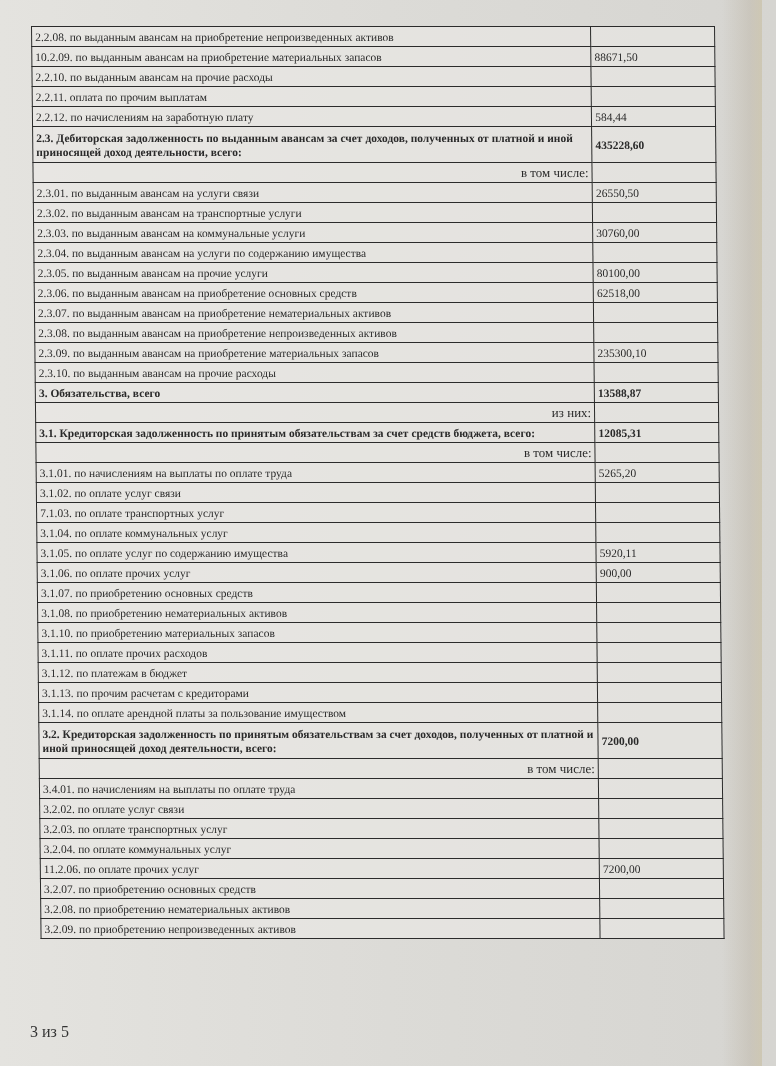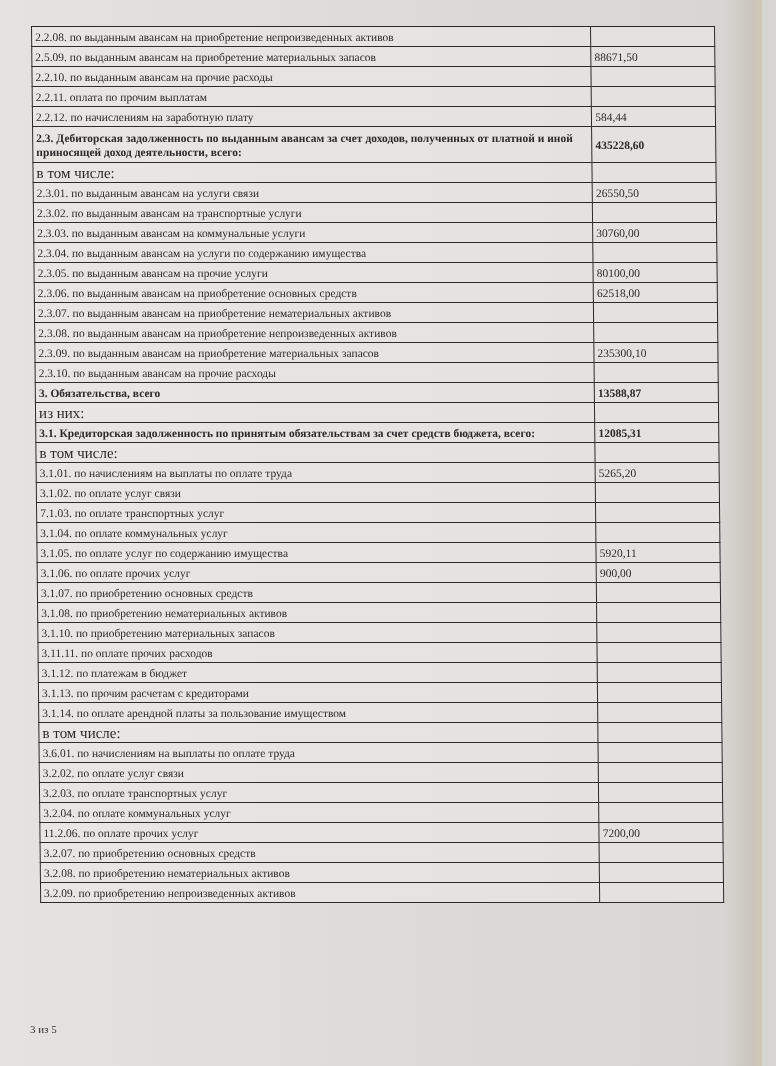--- a/index.html
+++ b/index.html
@@ -29,40 +29,40 @@
     font-size:11.5px;
     line-height:14px;
     padding:3px 3px 2px 3px;
     height:14px;
     vertical-align:middle;
     background: rgba(235,234,230,0.6);
   }
   td.label { width:560px; }
   td.value { width:118px; text-align:left; padding-right:1px; font-size:12px; }
   tr.bold td.label, tr.bold td.value { font-weight:bold; }
-  tr.sub td.label { font-size:15px; }
+  tr.sub td.label { font-size:13px;text-align:right; }
   tr.tall td { height:30px; }
   .footer {
     position:absolute; left:30px; top:1023px;
-    font-size:11px; color:#333;
+    font-size:16px; color:#333;
   }
 </style>
 </head>
 <body>
 
 <div class="page">
   <div class="edge-shadow"></div>
   <table class="doc">
     <tbody id="rows">
         <tr>
           <td class="label">2.2.08. по выданным авансам на приобретение непроизведенных активов</td>
           <td class="value"></td>
         </tr>
         <tr>
-          <td class="label">2.5.09. по выданным авансам на приобретение материальных запасов</td>
+          <td class="label">10.2.09. по выданным авансам на приобретение материальных запасов</td>
           <td class="value">88671,50</td>
         </tr>
         <tr>
           <td class="label">2.2.10. по выданным авансам на прочие расходы</td>
           <td class="value"></td>
         </tr>
         <tr>
           <td class="label">2.2.11. оплата по прочим выплатам</td>
           <td class="value"></td>
         </tr>
@@ -164,41 +164,45 @@
         </tr>
         <tr>
           <td class="label">3.1.08. по приобретению нематериальных активов</td>
           <td class="value"></td>
         </tr>
         <tr>
           <td class="label">3.1.10. по приобретению материальных запасов</td>
           <td class="value"></td>
         </tr>
         <tr>
-          <td class="label">3.11.11. по оплате прочих расходов</td>
+          <td class="label">3.1.11. по оплате прочих расходов</td>
           <td class="value"></td>
         </tr>
         <tr>
           <td class="label">3.1.12. по платежам в бюджет</td>
           <td class="value"></td>
         </tr>
         <tr>
           <td class="label">3.1.13. по прочим расчетам с кредиторами</td>
           <td class="value"></td>
         </tr>
         <tr>
           <td class="label">3.1.14. по оплате арендной платы за пользование имуществом</td>
           <td class="value"></td>
         </tr>
+        <tr class="bold tall">
+          <td class="label">3.2.   Кредиторская задолженность по принятым обязательствам за счет доходов, полученных от платной и иной приносящей доход деятельности, всего:</td>
+          <td class="value">7200,00</td>
+        </tr>
         <tr class="sub">
           <td class="label">в том числе:</td>
           <td class="value"></td>
         </tr>
         <tr>
-          <td class="label">3.6.01. по начислениям на выплаты по оплате труда</td>
+          <td class="label">3.4.01. по начислениям на выплаты по оплате труда</td>
           <td class="value"></td>
         </tr>
         <tr>
           <td class="label">3.2.02. по оплате услуг связи</td>
           <td class="value"></td>
         </tr>
         <tr>
           <td class="label">3.2.03. по оплате транспортных услуг</td>
           <td class="value"></td>
         </tr>

